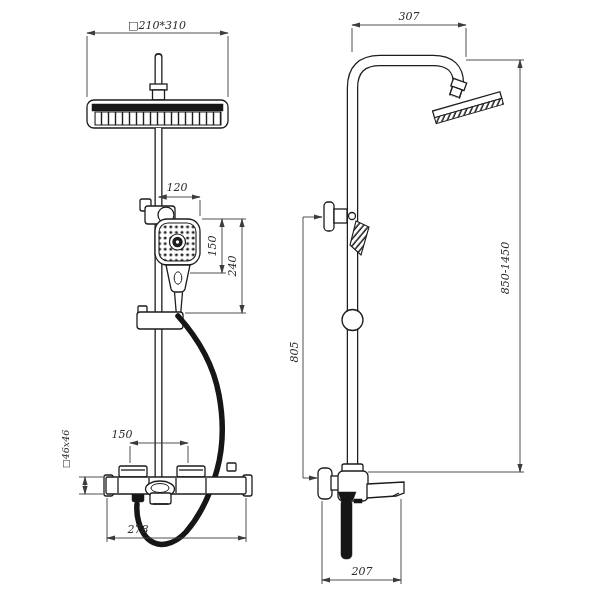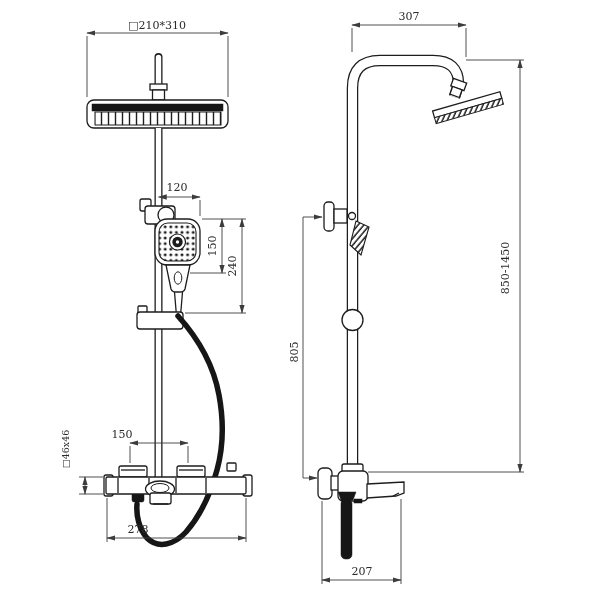--- a/index.html
+++ b/index.html
@@ -1,16 +1,16 @@
 <!DOCTYPE html>
 <html><head>
 <meta charset="utf-8">
 <style>
   html,body{margin:0;padding:0;background:#fff;}
-  .canvas{width:600px;height:600px;background:#ffffff;position:relative;overflow:hidden;}
+  .canvas{width:600px;height:600px;background:#ffffff;position:relative;overflow:hidden;font-style:italic;}
   svg{display:block;}
   .part{fill:#ffffff;stroke:#1d1d1d;stroke-width:1.3;}
   .thin{fill:#ffffff;stroke:#1d1d1d;stroke-width:1;}
   .dark{fill:#161616;stroke:#161616;stroke-width:0.5;}
   .ln{stroke:#1d1d1d;stroke-width:1.3;fill:none;}
   .tO{stroke:#1d1d1d;fill:none;}
   .tI{stroke:#ffffff;fill:none;}
   .dim{stroke:#3c3c3c;stroke-width:0.9;fill:none;}
   .dimtxt{font-family:"DejaVu Serif", "Liberation Serif", serif;font-size:11px;fill:#2b2b2b;text-anchor:middle;}
   .small{font-size:9.5px;}

